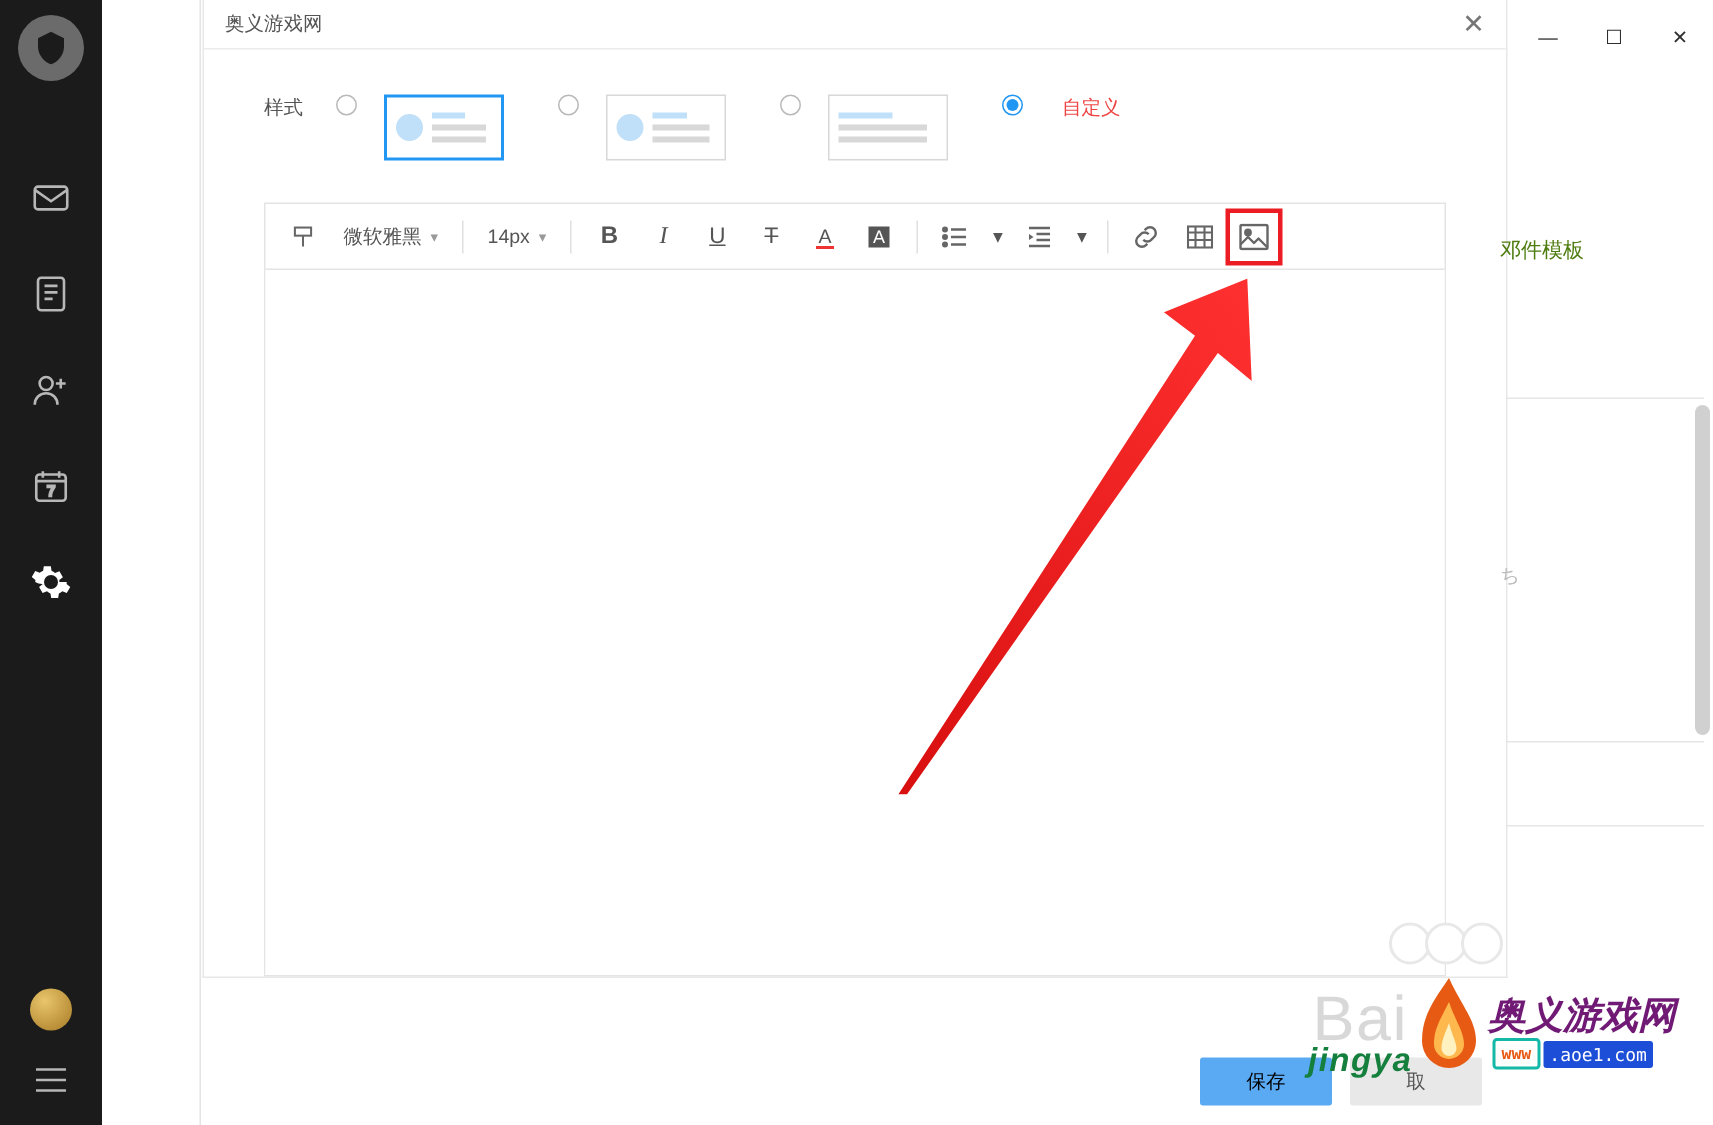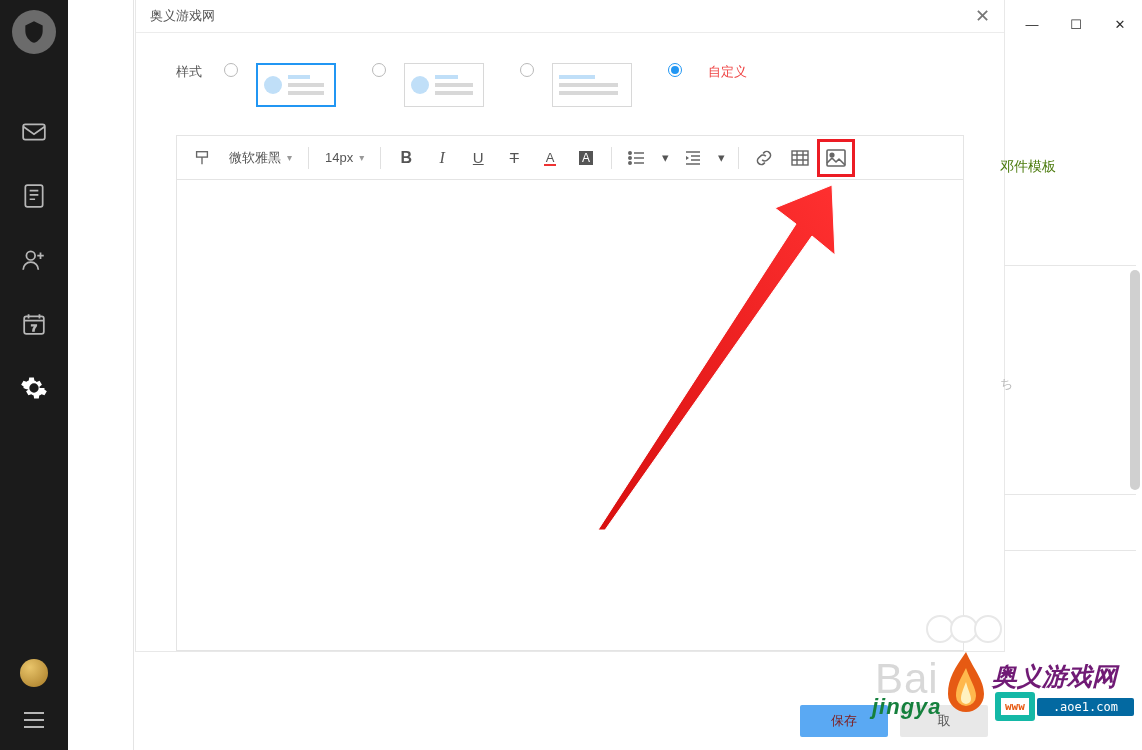--- a/index.html
+++ b/index.html
@@ -205,21 +205,21 @@
     .btn {
       min-width: 88px;
       height: 32px;
       display: flex;
       align-items: center;
       justify-content: center;
       font-size: 13px;
       cursor: pointer;
       border-radius: 2px;
     }
-    .btn-primary { background: #5aa9f3; color: #7f1d1d; }
+    .btn-primary { background: #5aa9f3; color: #000000; }
     .btn-default { background: #e8e8e8; color: #555; }
 
     
     .right-peek-label {
       position: absolute;
       left: 1000px; top: 158px;
       color: #4d7c0f;
       font-size: 14px;
     }
     .right-peek-text2 {
@@ -297,36 +297,36 @@
       color: #701a75;
       white-space: nowrap;
     }
     .logo-text2 {
       position: absolute;
       left: 995px; top: 692px;
       display: flex;
       align-items: center;
     }
     .logo-url {
-      background: #0369a1;
+      background: #1d4ed8;
       color: #fff;
       font-family: monospace;
       font-size: 12px;
-      padding: 2px 16px;
+      padding: 2px 4px;
       border-radius: 2px;
       white-space: nowrap;
     }
     .logo-www {
       background: #fff;
       color: #e65a13;
       font-family: monospace;
       font-size: 11px;
       font-weight: bold;
       padding: 2px 4px;
-      border: 6px solid #14b8a6;
+      border: 2px solid #14b8a6;
       border-radius: 3px;
       margin-right: 2px;
     }
 
     
     .v-div {
       position: absolute;
       left: 133px; top: 0;
       width: 1px; height: 750px;
       background: #e4e4e4;

